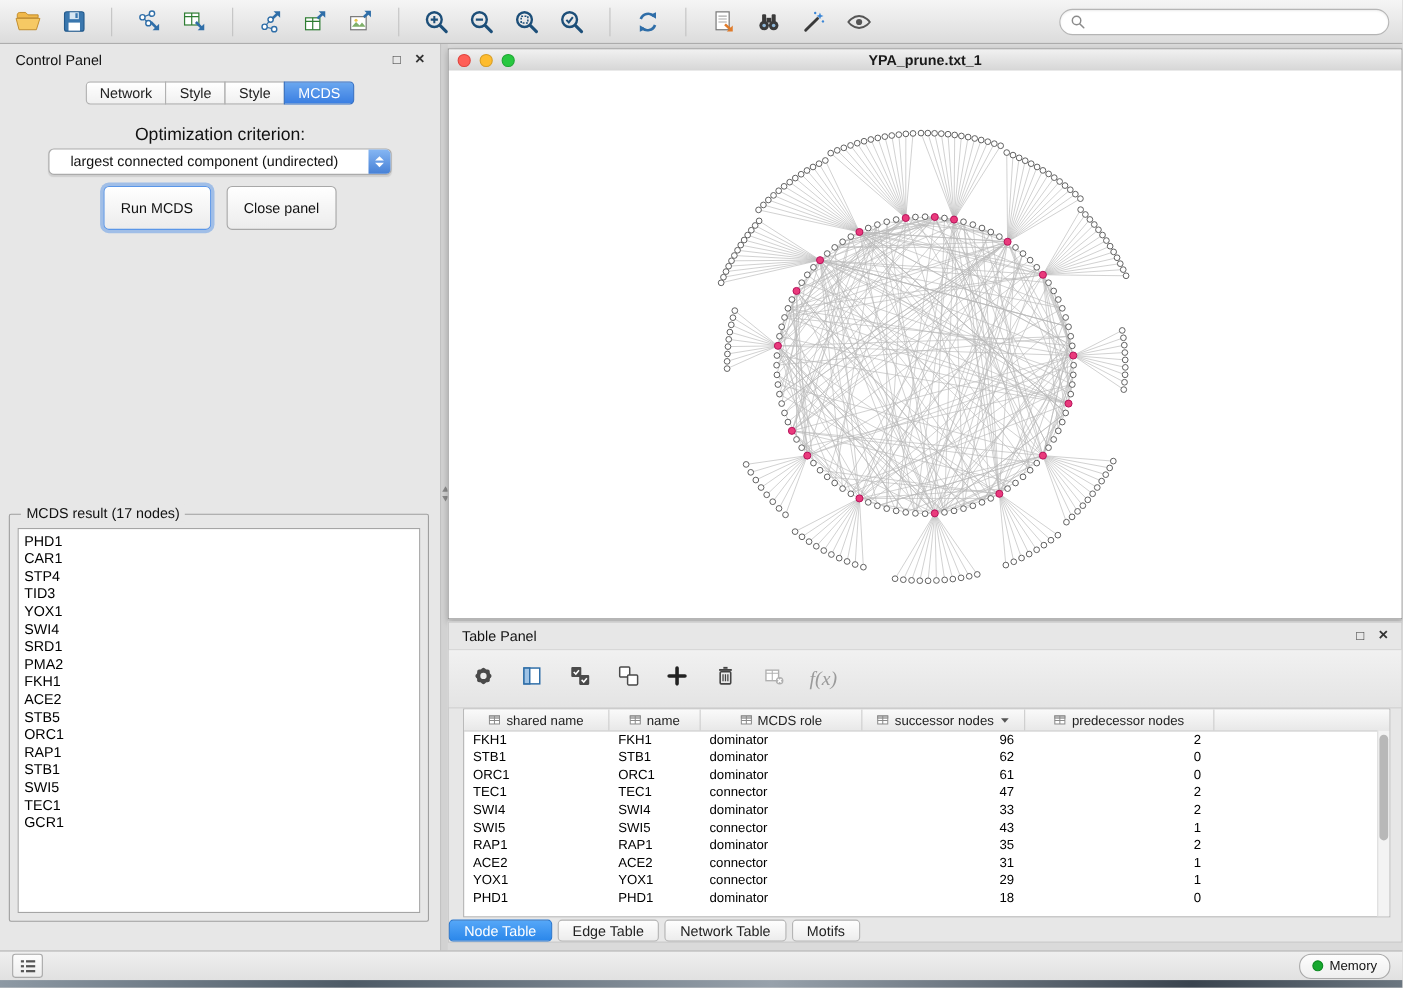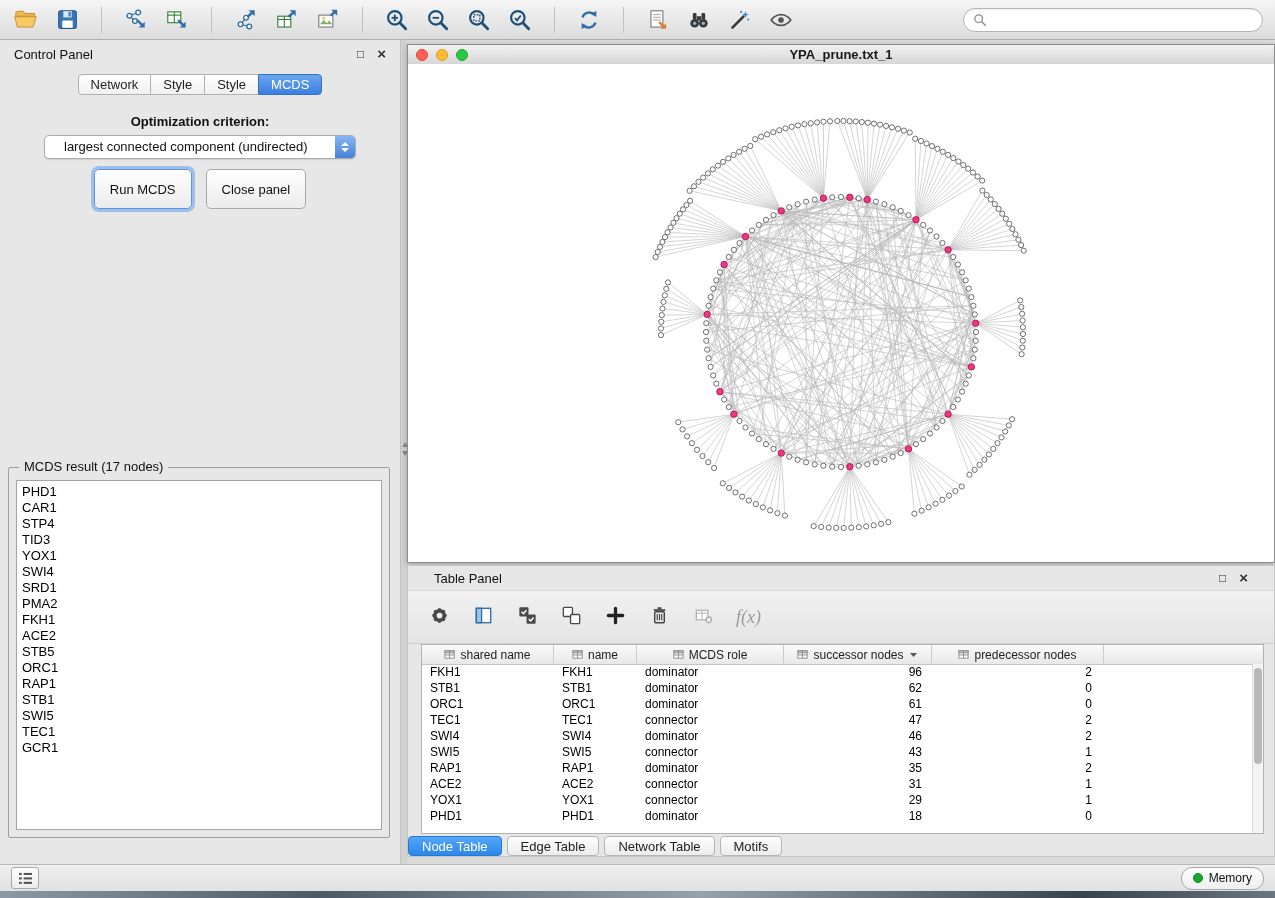--- a/index.html
+++ b/index.html
@@ -18,21 +18,21 @@
   .control-panel{position:absolute;left:0;top:40px;width:400px;height:824px;background:#e7e7e7;box-sizing:border-box;}
   .cp-header{height:28px;display:flex;align-items:center;padding:0 14px;font-size:13px;color:#111;}
   .panel-controls{margin-left:auto;display:flex;gap:13px;align-items:center;color:#333;}
   .pc-float{font-size:12px;line-height:12px;}
   .pc-close{font-size:15px;font-weight:bold;line-height:12px;}
   .cp-tabs{position:absolute;top:34px;left:0;right:0;display:flex;justify-content:center;}
   .ctab{height:19px;line-height:19px;padding:0 12px;font-size:13px;background:linear-gradient(#ffffff,#f0f0f0);border:1px solid #b1b1b1;margin-left:-1px;color:#222;}
   .ctab:first-child{border-radius:4px 0 0 4px;margin-left:0;}
   .ctab:last-child{border-radius:0 4px 4px 0;}
   .ctab.selected{background:linear-gradient(#6aa7ef,#3a7ee2);border-color:#3570c4;color:#fff;}
-  .cp-optlabel{position:absolute;top:74px;left:0;right:0;text-align:center;font-size:13px;color:#111;font-weight:bold;}
+  .cp-optlabel{position:absolute;top:74px;left:0;right:0;text-align:center;font-size:16px;color:#111;}
   .cp-dropdown{position:absolute;top:95px;left:44px;width:312px;height:24px;background:#fff;border:1px solid #ababab;border-radius:5px;display:flex;align-items:stretch;box-sizing:border-box;box-shadow:0 1px 1px rgba(0,0,0,.1);}
   .dd-text{flex:1;font-size:13px;line-height:22px;padding-left:19px;color:#111;white-space:nowrap;overflow:hidden;}
   .dd-stepper{width:20px;background:linear-gradient(#85b6f3,#4781d6);border-radius:0 4px 4px 0;display:flex;flex-direction:column;align-items:center;justify-content:center;gap:2px;}
   .dd-up{width:0;height:0;border-left:4px solid transparent;border-right:4px solid transparent;border-bottom:4px solid #fff;}
   .dd-down{width:0;height:0;border-left:4px solid transparent;border-right:4px solid transparent;border-top:4px solid #fff;}
   .cp-buttons{position:absolute;top:129px;left:0;right:0;display:flex;justify-content:center;gap:14px;}
   .btn{height:40px;line-height:21px;padding:0 15px;font-size:13px;background:linear-gradient(#ffffff,#ececec);border:1px solid #a8a8a8;border-radius:5px;color:#111;box-sizing:border-box;}
   .btn.focused{border-color:#5a96e8;box-shadow:0 0 0 3px rgba(90,150,232,.5);}
   .groupbox{position:absolute;top:427px;left:8px;right:10px;bottom:26px;border:1px solid #9f9f9f;border-radius:2px;}
   .gb-legend{position:absolute;top:-9px;left:10px;background:#e7e7e7;padding:0 5px;font-size:13px;color:#111;}
@@ -52,21 +52,21 @@
   .light{width:12px;height:12px;border-radius:50%;box-sizing:border-box;}
   .light.red{background:#ff5f57;border:1px solid #e0443e;}
   .light.yellow{background:#febc2e;border:1px solid #d89e24;}
   .light.green{background:#28c840;border:1px solid #1ea733;}
   .net-title{position:absolute;left:0;right:0;text-align:center;font-size:13px;font-weight:bold;color:#1a1a1a;}
   .net-canvas{position:absolute;top:19px;left:0;right:0;bottom:0;background:#fff;}
   .net-canvas svg{width:100%;height:100%;display:block;}
 
   
   .table-panel{position:absolute;left:407px;top:565px;width:868px;height:292px;background:#e7e7e7;box-sizing:border-box;border:1px solid #c6c6c6;}
-  .tp-header{position:absolute;top:0;left:0;right:0;height:24px;display:flex;align-items:center;padding:0 26px;box-sizing:border-box;font-size:13px;color:#111;}
+  .tp-header{position:absolute;top:0;left:0;right:0;height:24px;display:flex;align-items:center;padding:0 12px;box-sizing:border-box;font-size:13px;color:#111;}
   .tp-toolbar{position:absolute;top:24px;left:0;right:0;height:54px;background:linear-gradient(#f1f1f1,#e4e4e4);border-top:1px solid #d8d8d8;border-bottom:1px solid #cfcfcf;display:flex;align-items:center;gap:21px;padding:0 20px;box-sizing:border-box;}
   .fx{font-family:"Liberation Serif",serif;font-style:italic;font-size:18px;color:#9a9a9a;}
   .tp-table{position:absolute;top:78px;left:13px;right:10px;height:190px;background:#fff;border:1px solid #b3b3b3;box-sizing:border-box;}
   .thead{display:flex;height:19px;background:linear-gradient(#fafafa,#e8e8e8);border-bottom:1px solid #c6c6c6;}
   .th{display:flex;align-items:center;justify-content:center;gap:5px;font-size:12px;color:#222;border-right:1px solid #cdcdcd;box-sizing:border-box;}
   .c0{width:132px}.c1{width:83px}.c2{width:147px}.c3{width:148px}.c4{width:172px}.cf{flex:1;border-right:none;}
   .tbody{position:absolute;top:19px;left:0;right:11px;bottom:0;overflow:hidden;}
   .trow{display:flex;height:16px;line-height:16px;font-size:12px;color:#000;}
   .td{box-sizing:border-box;overflow:hidden;white-space:nowrap;}
   .td.c0,.td.c1,.td.c2{padding-left:8px;}
@@ -1130,21 +1130,21 @@
             <div class="td c1">TEC1</div>
             <div class="td c2">connector</div>
             <div class="td c3">47</div>
             <div class="td c4">2</div>
             <div class="td cf"></div>
           </div>
           <div class="trow">
             <div class="td c0">SWI4</div>
             <div class="td c1">SWI4</div>
             <div class="td c2">dominator</div>
-            <div class="td c3">46</div>
+            <div class="td c3">33</div>
             <div class="td c4">2</div>
             <div class="td cf"></div>
           </div>
           <div class="trow">
             <div class="td c0">SWI5</div>
             <div class="td c1">SWI5</div>
             <div class="td c2">connector</div>
             <div class="td c3">43</div>
             <div class="td c4">1</div>
             <div class="td cf"></div>

